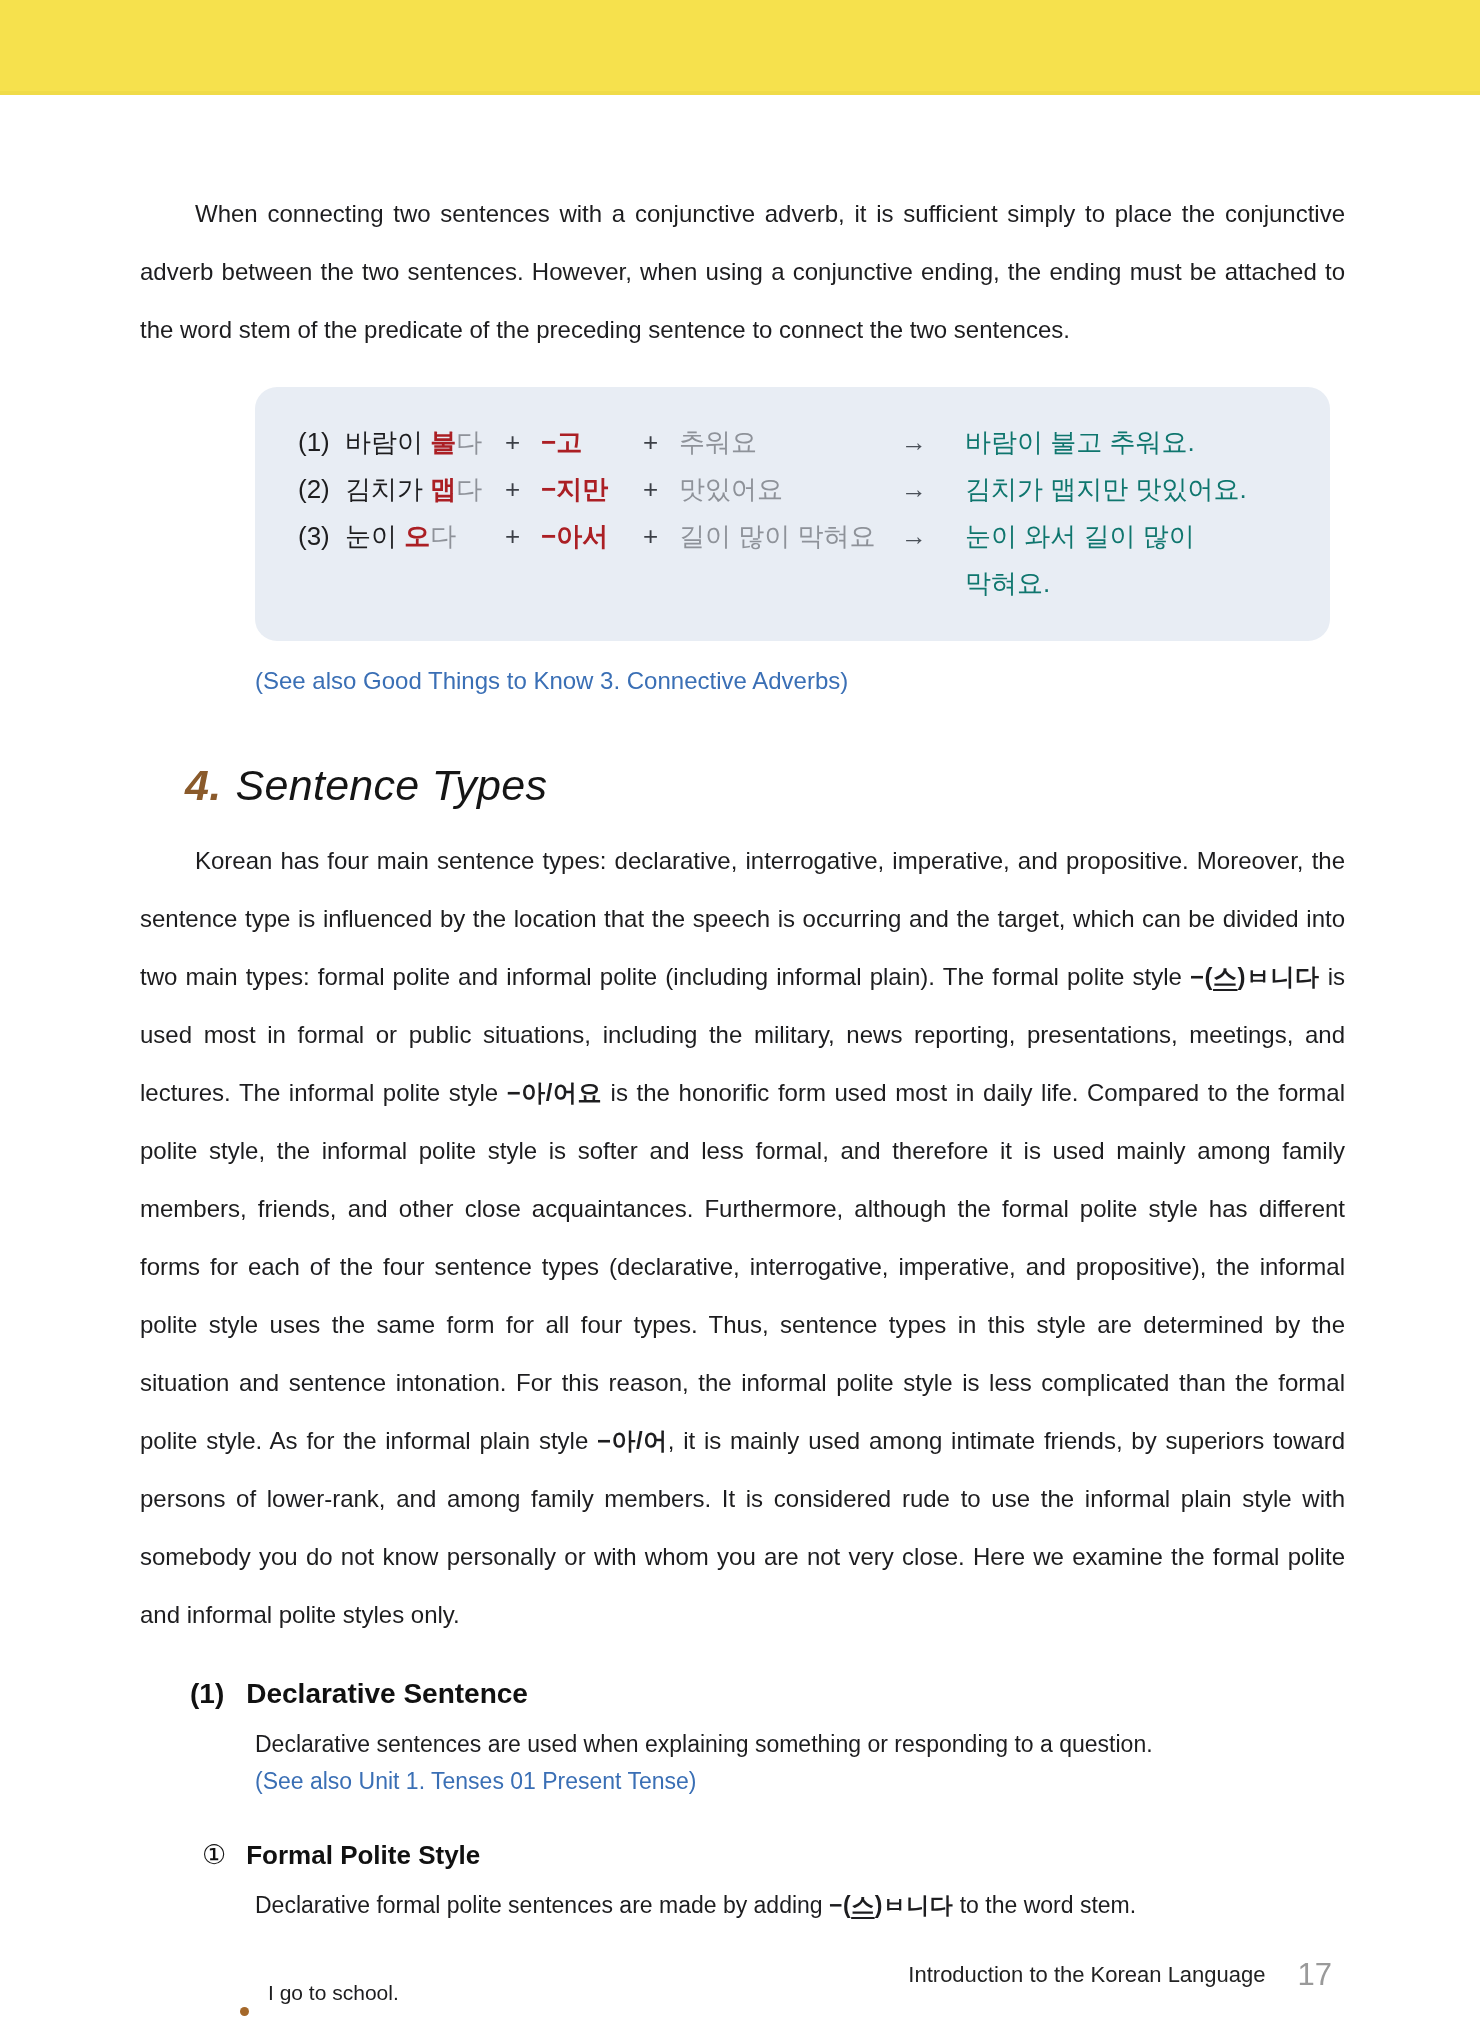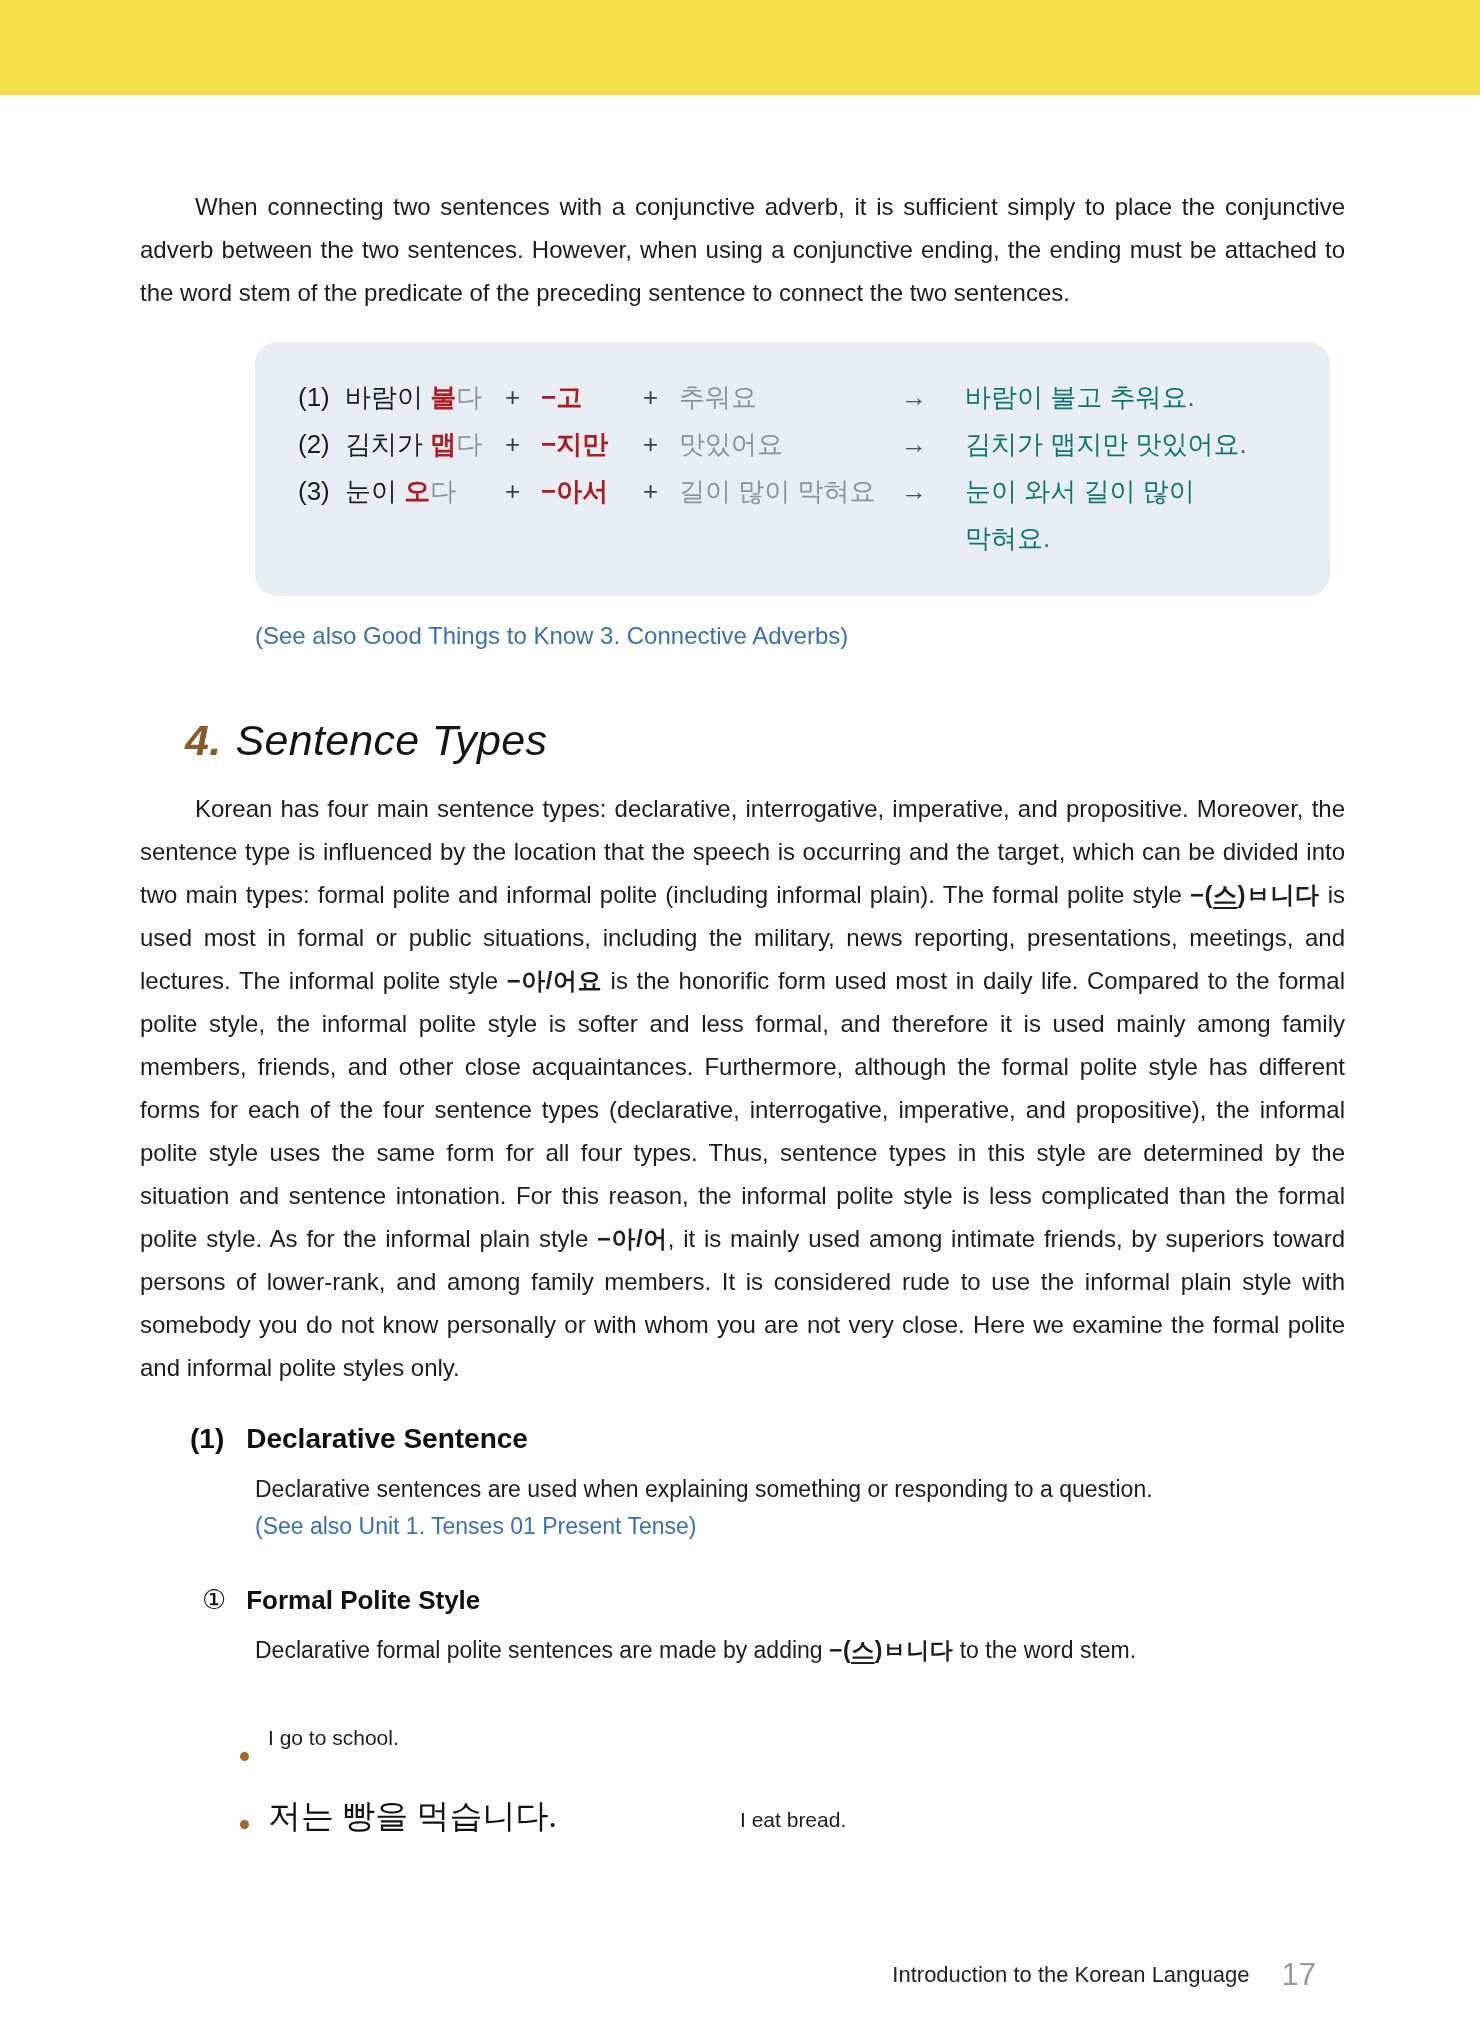--- a/index.html
+++ b/index.html
@@ -14,21 +14,21 @@
   .header-band {
     width: 100%; height: 95px;
     background: #F6E14D;
     border-bottom: 4px solid #F0DB48;
   }
   .content {
     padding: 90px 135px 0 140px;
   }
   .para {
     font-size: 24px;
-    line-height: 43px;
+    line-height: 58px;
     text-align: justify;
     color: #1d1d1f;
   }
   .para.indent { text-indent: 55px; }
   .kr-bold { font-weight: bold; letter-spacing: 0.5px; }
   .u-kr { text-decoration: underline; text-underline-offset: 4px; }
 
   
   .example-box {
     margin: 28px 0 0 115px;
@@ -113,21 +113,21 @@
   .example-kr {
     width: 472px;
     font-family: "Liberation Serif", "DejaVu Serif", serif;
     font-size: 33px;
     color: #111;
   }
   .example-en { font-size: 21px; color: #1d1d1f; }
 
   .footer {
     position: absolute;
-    right: 164px;
+    right: 148px;
     bottom: 30px;
     display: flex;
     align-items: center;
   }
   .footer-text { font-size: 22px; color: #222; }
   .footer-page { font-size: 31px; color: #9A9A9A; font-weight: 300; margin-left: 32px; }
 </style>
 </head>
 <body>
 

